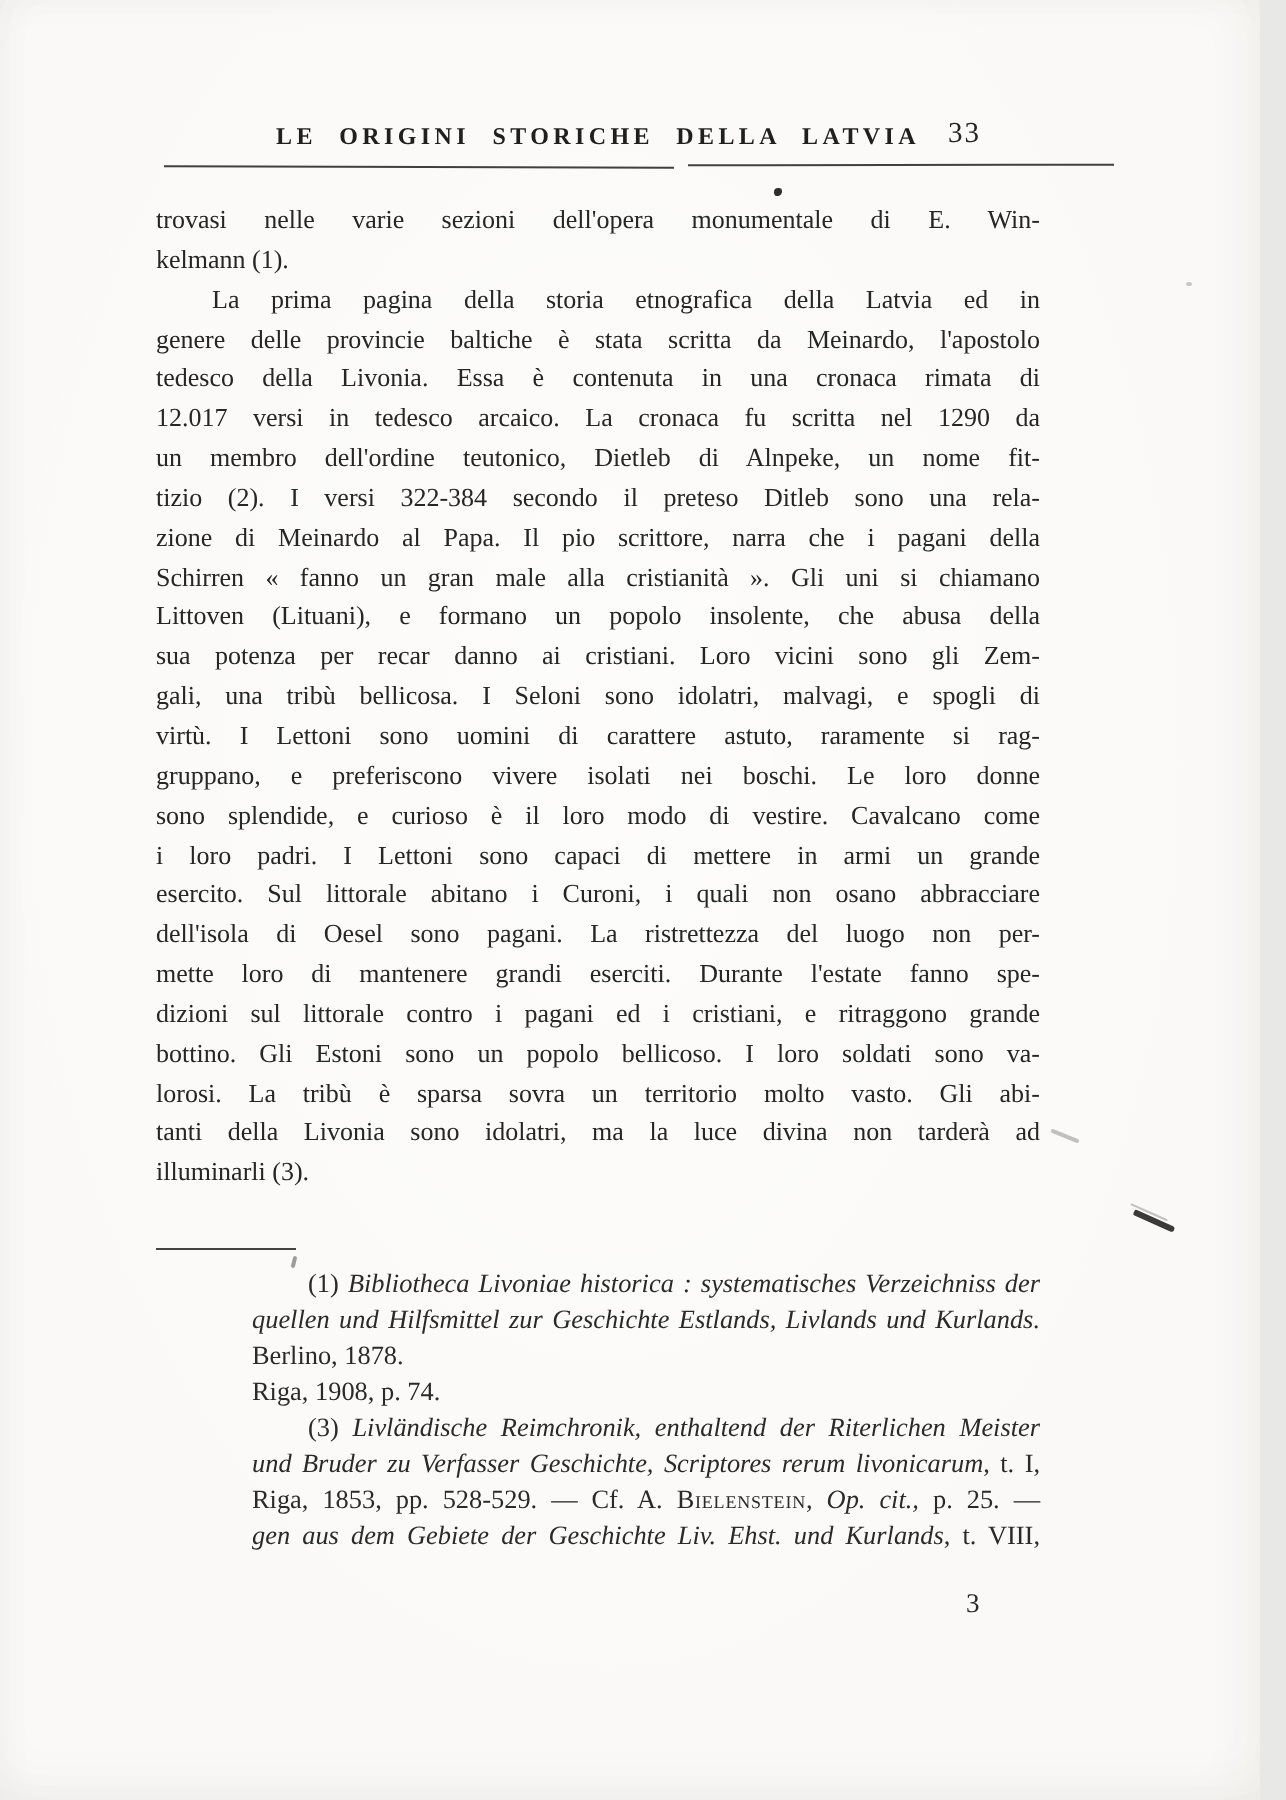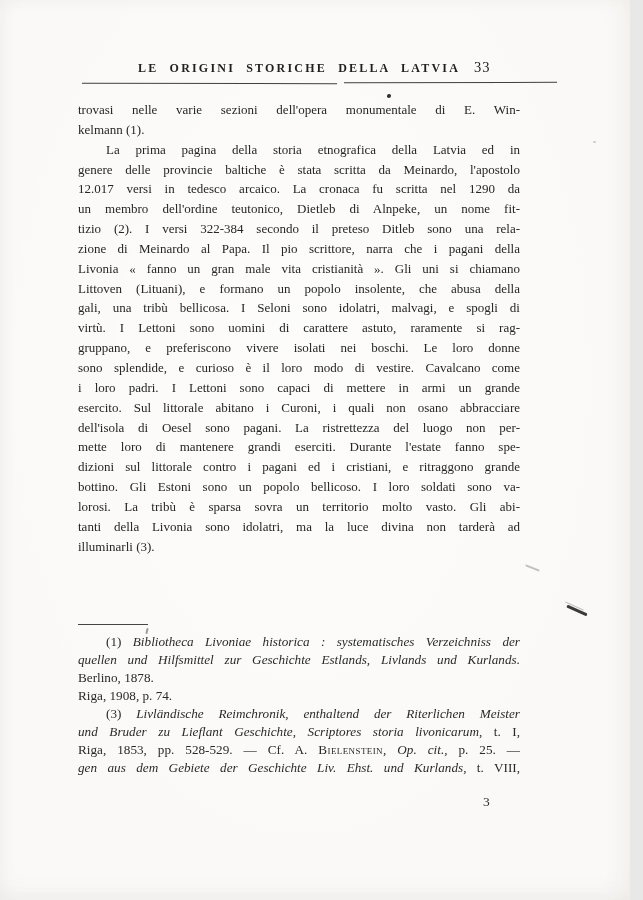--- a/index.html
+++ b/index.html
@@ -56,21 +56,21 @@
   
   .fn-rule{
     position:absolute; left:78px; top:624px; width:70px; height:0;
     border-top:1.6px solid rgba(35,35,35,.85);
   }
   .fn-block{
     position:absolute; left:78px; top:633px; width:442px;
     font-size:13.2px; line-height:18px;
     color:#2a2a2a;
   }
-  .fn-line{min-height:18px;}
+  .fn-line{min-height:18px;margin-left:48px;}
   .i{font-style:italic;}
   .r{font-style:normal;}
   .sc{font-variant:small-caps; letter-spacing:.4px;}
   .signature{
     position:absolute; left:483px; top:794px;
     font-size:13.5px; color:#2a2a2a;
   }
   
   .speck-dot{
     position:absolute; left:387px; top:94px; width:4px; height:4px;
@@ -105,26 +105,28 @@
   <div class="head-rule-right"></div>
 
   <div class="body-block">
       <div>
         <div class="line just">trovasi nelle varie sezioni dell'opera monumentale di E. Win-</div>
         <div class="line">kelmann (1).</div>
       </div>
       <div>
         <div class="line just indent">La prima pagina della storia etnografica della Latvia ed in</div>
         <div class="line just">genere delle provincie baltiche è stata scritta da Meinardo, l'apostolo</div>
+        <div class="line just">tedesco della Livonia. Essa è contenuta in una cronaca rimata di</div>
         <div class="line just">12.017 versi in tedesco arcaico. La cronaca fu scritta nel 1290 da</div>
         <div class="line just">un membro dell'ordine teutonico, Dietleb di Alnpeke, un nome fit-</div>
         <div class="line just">tizio (2). I versi 322-384 secondo il preteso Ditleb sono una rela-</div>
         <div class="line just">zione di Meinardo al Papa. Il pio scrittore, narra che i pagani della</div>
-        <div class="line just">Livonia « fanno un gran male vita cristianità ». Gli uni si chiamano</div>
+        <div class="line just">Schirren « fanno un gran male alla cristianità ». Gli uni si chiamano</div>
         <div class="line just">Littoven (Lituani), e formano un popolo insolente, che abusa della</div>
+        <div class="line just">sua potenza per recar danno ai cristiani. Loro vicini sono gli Zem-</div>
         <div class="line just">gali, una tribù bellicosa. I Seloni sono idolatri, malvagi, e spogli di</div>
         <div class="line just">virtù. I Lettoni sono uomini di carattere astuto, raramente si rag-</div>
         <div class="line just">gruppano, e preferiscono vivere isolati nei boschi. Le loro donne</div>
         <div class="line just">sono splendide, e curioso è il loro modo di vestire. Cavalcano come</div>
         <div class="line just">i loro padri. I Lettoni sono capaci di mettere in armi un grande</div>
         <div class="line just">esercito. Sul littorale abitano i Curoni, i quali non osano abbracciare</div>
         <div class="line just">dell'isola di Oesel sono pagani. La ristrettezza del luogo non per-</div>
         <div class="line just">mette loro di mantenere grandi eserciti. Durante l'estate fanno spe-</div>
         <div class="line just">dizioni sul littorale contro i pagani ed i cristiani, e ritraggono grande</div>
         <div class="line just">bottino. Gli Estoni sono un popolo bellicoso. I loro soldati sono va-</div>
@@ -134,21 +136,21 @@
       </div>
     </div>
 
   <div class="fn-rule"></div>
   <div class="fn-block">
       <div class="fn-line just indent"><span class="r">(1) </span><span class="i">Bibliotheca Livoniae historica : systematisches Verzeichniss der</span></div>
       <div class="fn-line just"><span class="i">quellen und Hilfsmittel zur Geschichte Estlands, Livlands und Kurlands.</span></div>
       <div class="fn-line"><span class="r">Berlino, 1878.</span></div>
       <div class="fn-line"><span class="r">Riga, 1908, p. 74.</span></div>
       <div class="fn-line just indent"><span class="r">(3) </span><span class="i">Livländische Reimchronik, enthaltend der Riterlichen Meister</span></div>
-      <div class="fn-line just"><span class="i">und Bruder zu Lieflant Geschichte, Scriptores storia livonicarum</span><span class="r">, t. I,</span></div>
+      <div class="fn-line just"><span class="i">und Bruder zu Verfasser Geschichte, Scriptores rerum livonicarum</span><span class="r">, t. I,</span></div>
       <div class="fn-line just"><span class="r">Riga, 1853, pp. 528-529. — Cf. A. </span><span class="sc">Bielenstein</span><span class="r">, </span><span class="i">Op. cit.,</span><span class="r"> p. 25. —</span></div>
       <div class="fn-line just"><span class="i">gen aus dem Gebiete der Geschichte Liv. Ehst. und Kurlands</span><span class="r">, t. VIII,</span></div>
     </div>
 
   <div class="signature">3</div>
 
   <div class="speck-dot"></div>
   <div class="speck-comma"></div>
   <div class="mark-faint"></div>
   <div class="mark-dark"></div>

